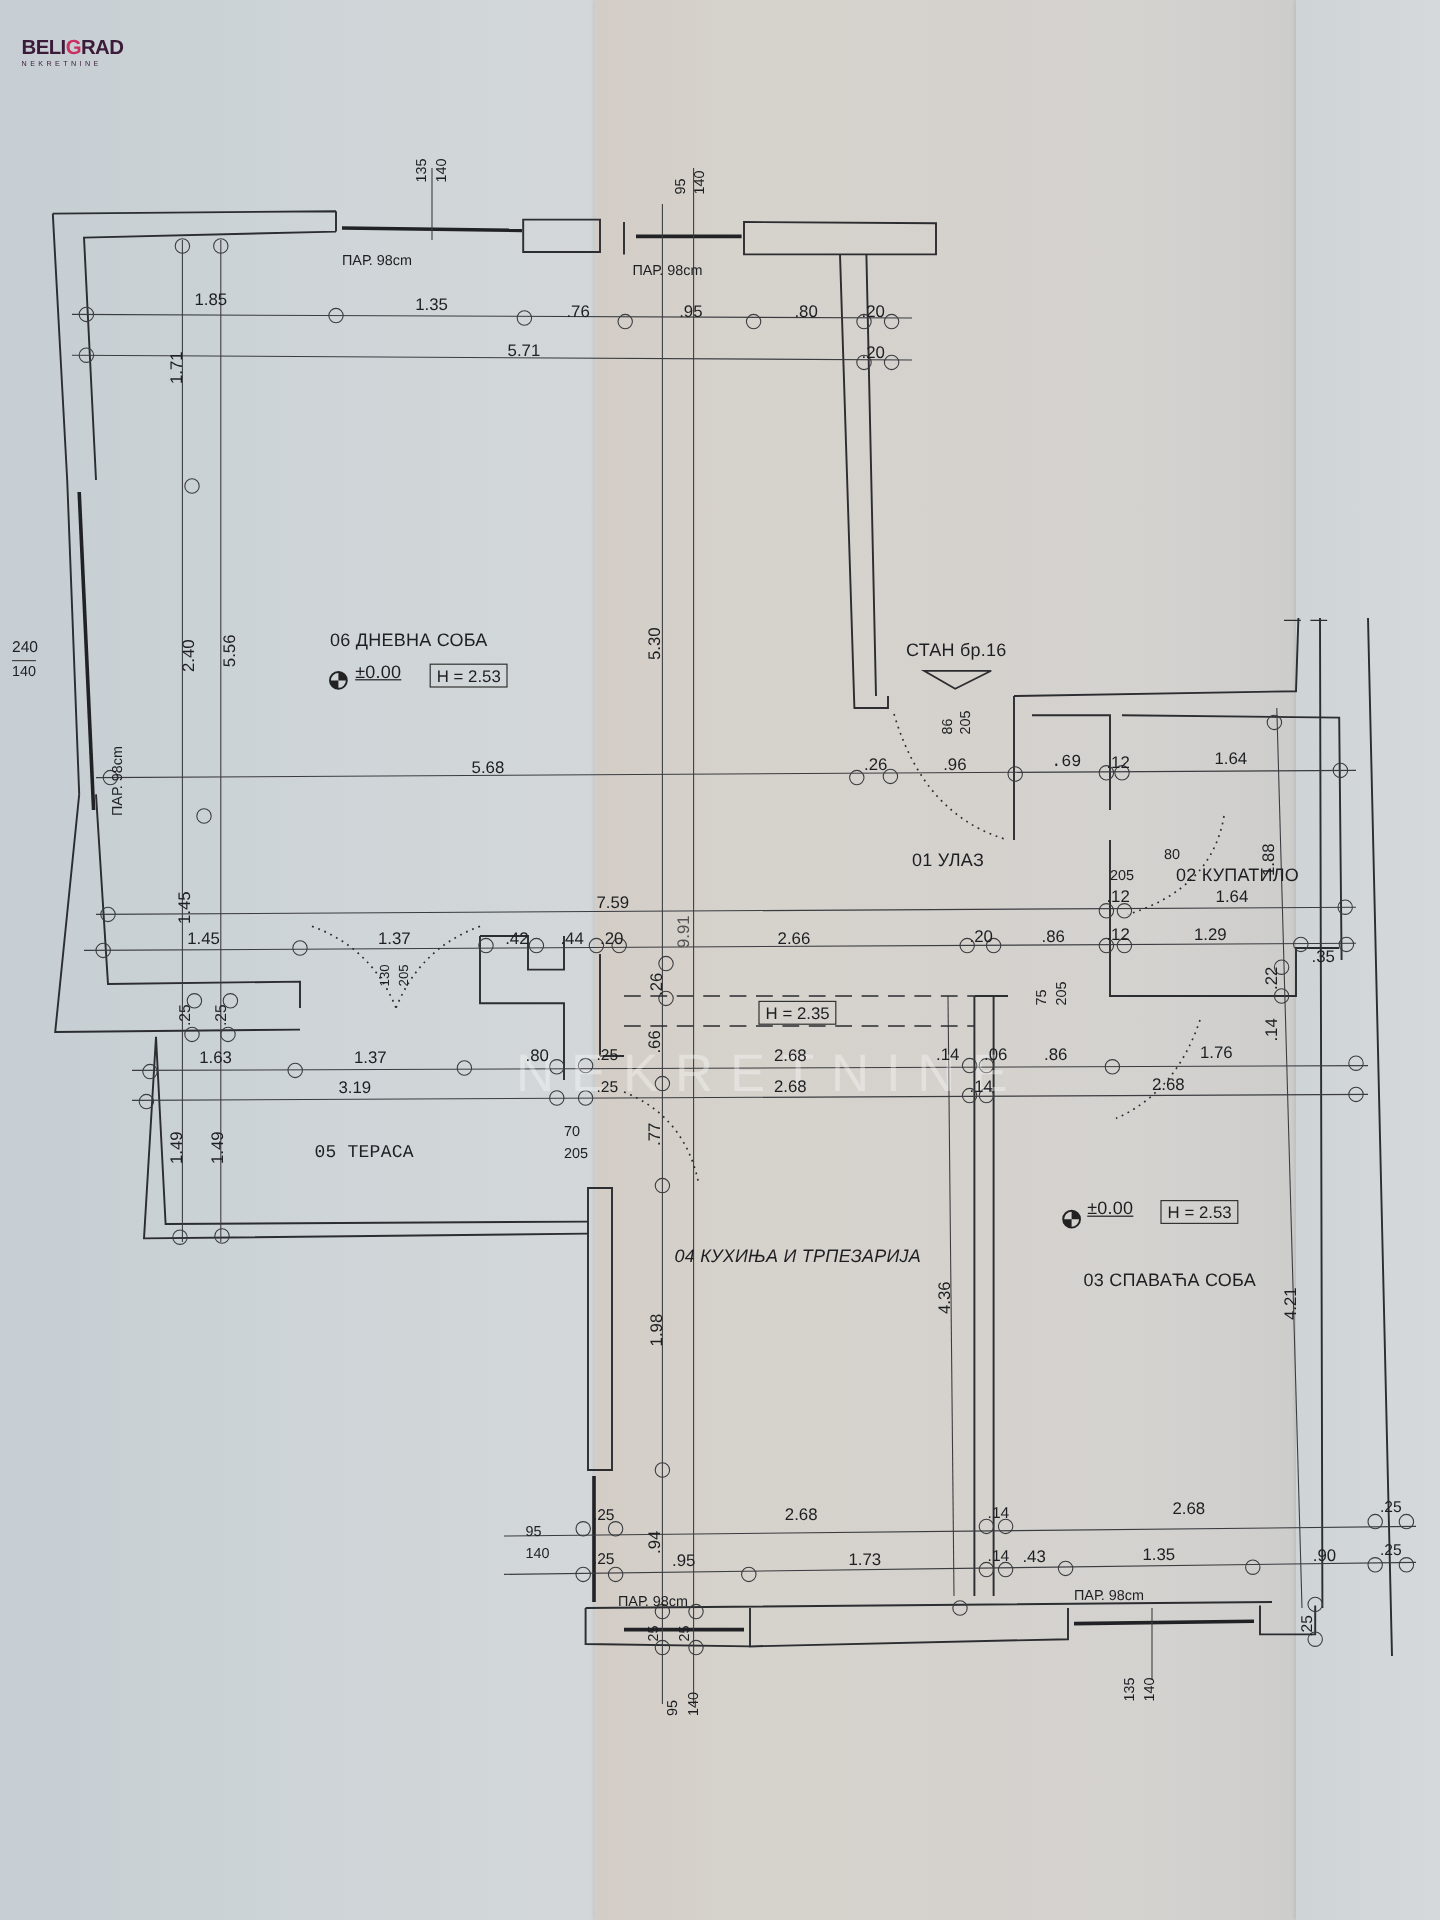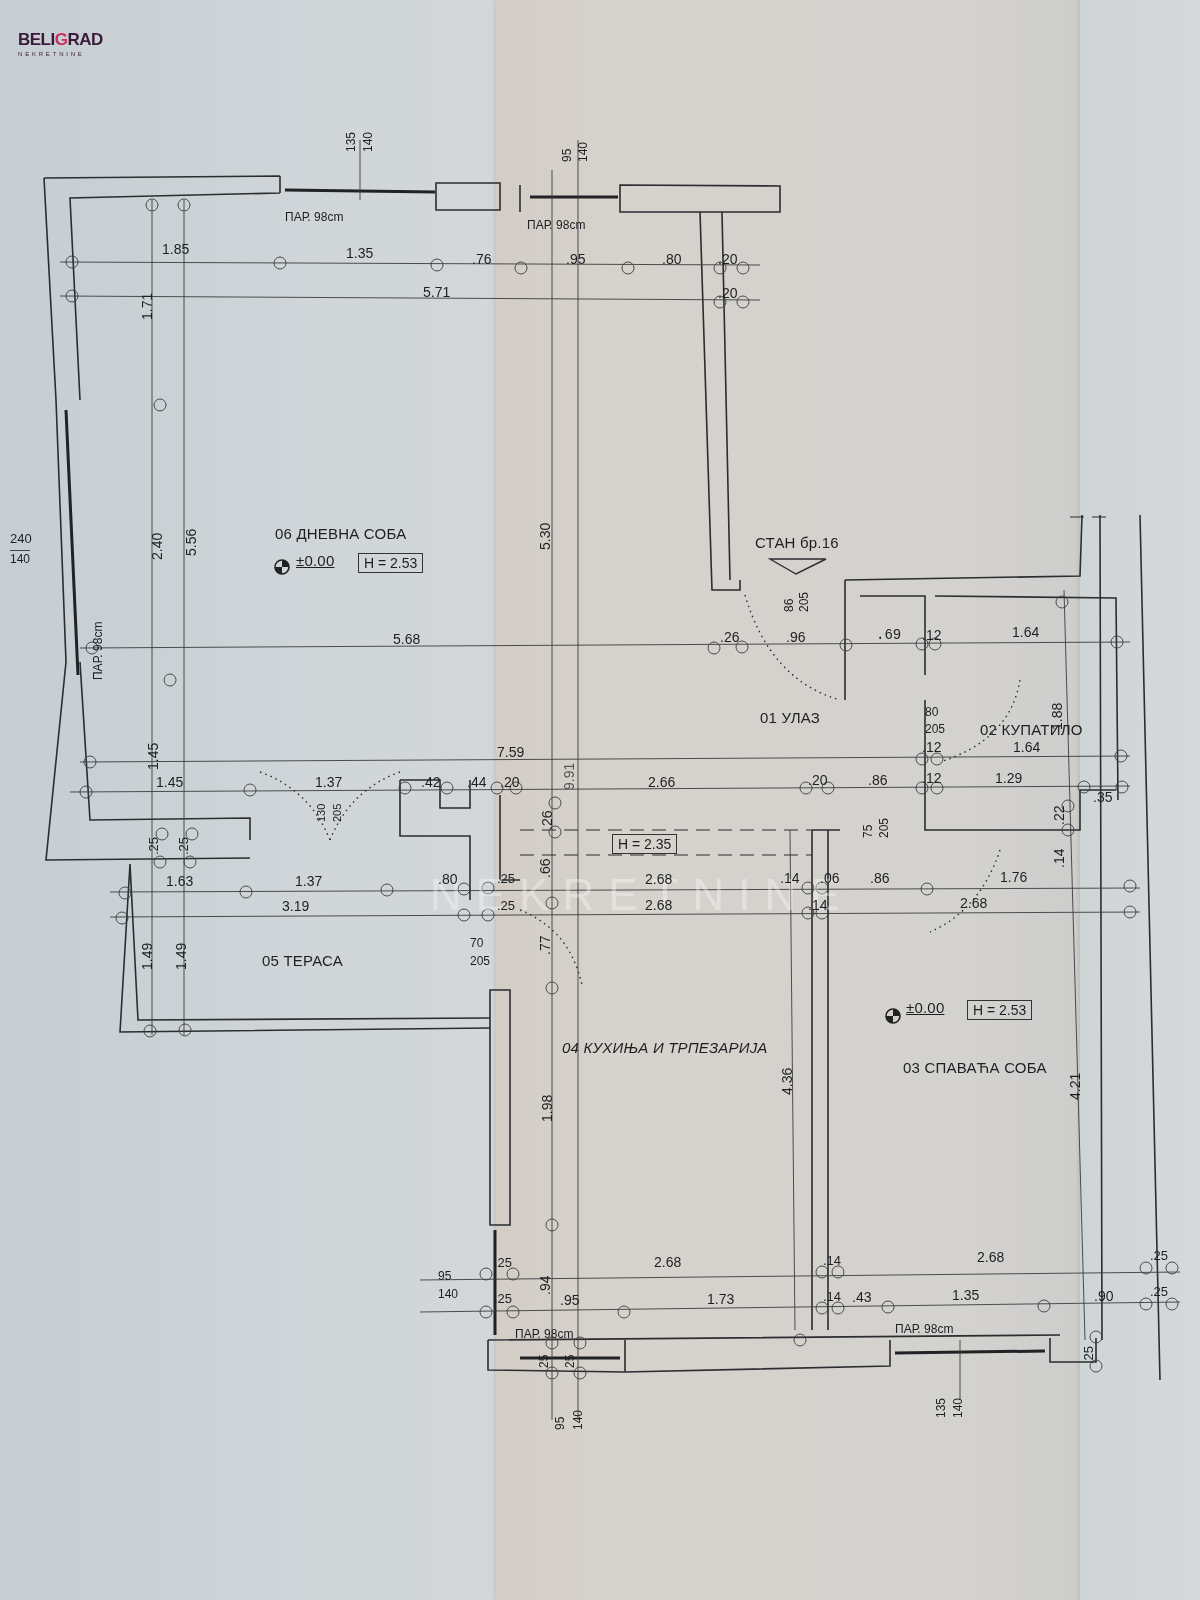--- a/index.html
+++ b/index.html
@@ -205,22 +205,22 @@
 
 <div class="txt lbl" style="left:275px;top:526px;">06 ДНЕВНА СОБА</div>
 <div class="txt lbl" style="left:296px;top:553px;text-decoration:underline;">±0.00</div>
 <div class="txt box" style="left:358px;top:553px;">H = 2.53</div>
 <div class="txt lbl" style="left:760px;top:710px;">01 УЛАЗ</div>
 <div class="txt lbl" style="left:980px;top:722px;">02 КУПАТИЛО</div>
 <div class="txt lbl" style="left:903px;top:1060px;">03 СПАВАЋА СОБА</div>
 <div class="txt lbl" style="left:906px;top:1000px;text-decoration:underline;">±0.00</div>
 <div class="txt box" style="left:967px;top:1000px;">H = 2.53</div>
 <div class="txt lbl" style="left:562px;top:1040px;font-style:italic;">04 КУХИЊА И ТРПЕЗАРИЈА</div>
-<div class="txt lbl" style="left:262px;top:953px;">05 ТЕРАСА</div>
-<div class="txt box" style="left:612px;top:834px;">H = 2.35</div>
+<div class="txt lbl" style="left:262px;top:953px;font-family:Liberation Mono, monospace;">05 ТЕРАСА</div>
+<div class="txt box" style="left:632px;top:834px;">H = 2.35</div>
 <div class="txt lbl" style="left:755px;top:535px;">СТАН бр.16</div>
 <div class="txt v" style="left:783px;top:612px;font-size:12px;">86</div>
 <div class="txt v" style="left:798px;top:612px;font-size:12px;">205</div>
 
 <div class="txt" style="left:285px;top:211px;font-size:12px;">ПАР. 98cm</div>
 <div class="txt v" style="left:345px;top:152px;font-size:12px;">135</div>
 <div class="txt v" style="left:362px;top:152px;font-size:12px;">140</div>
 <div class="txt" style="left:527px;top:219px;font-size:12px;">ПАР. 98cm</div>
 <div class="txt v" style="left:561px;top:162px;font-size:12px;">95</div>
 <div class="txt v" style="left:577px;top:162px;font-size:12px;">140</div>
@@ -233,21 +233,21 @@
 <div class="txt" style="left:895px;top:1323px;font-size:12px;">ПАР. 98cm</div>
 <div class="txt v" style="left:935px;top:1418px;font-size:12px;">135</div>
 <div class="txt v" style="left:952px;top:1418px;font-size:12px;">140</div>
 <div class="txt" style="left:438px;top:1270px;font-size:12px;">95</div>
 <div class="txt" style="left:438px;top:1288px;font-size:12px;">140</div>
 
 <div class="txt v" style="left:316px;top:822px;font-size:11px;">130</div>
 <div class="txt v" style="left:332px;top:822px;font-size:11px;">205</div>
 <div class="txt" style="left:470px;top:937px;font-size:12px;">70</div>
 <div class="txt" style="left:470px;top:955px;font-size:12px;">205</div>
-<div class="txt" style="left:925px;top:706px;font-size:12px;">80</div>
+<div class="txt" style="left:925px;top:706px;font-size:12px;padding-left:45px;">80</div>
 <div class="txt" style="left:925px;top:723px;font-size:12px;">205</div>
 <div class="txt v" style="left:862px;top:838px;font-size:12px;">75</div>
 <div class="txt v" style="left:878px;top:838px;font-size:12px;">205</div>
 
 <div class="txt" style="left:162px;top:242px;">1.85</div>
 <div class="txt" style="left:346px;top:246px;">1.35</div>
 <div class="txt" style="left:472px;top:252px;">.76</div>
 <div class="txt" style="left:566px;top:252px;">.95</div>
 <div class="txt" style="left:662px;top:252px;">.80</div>
 <div class="txt" style="left:718px;top:252px;">.20</div>

